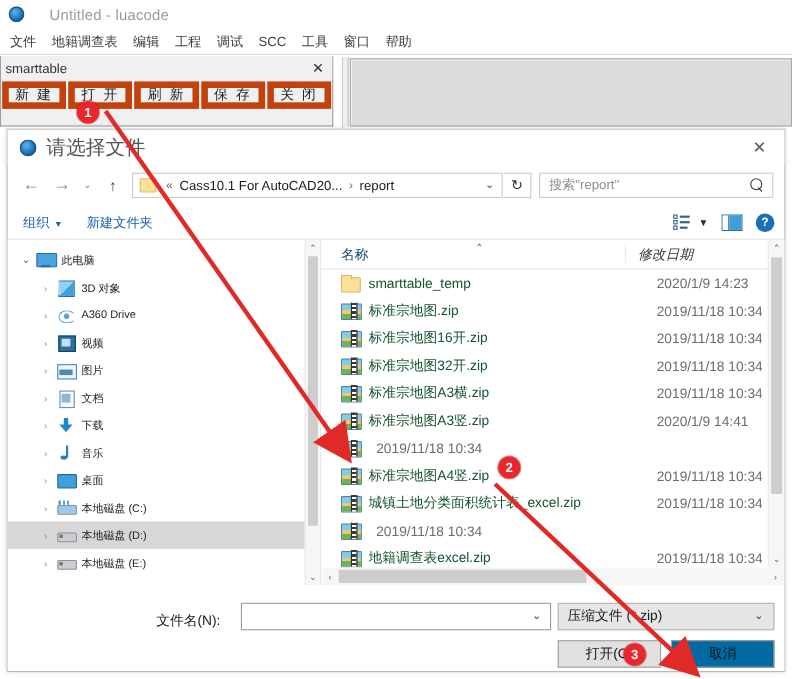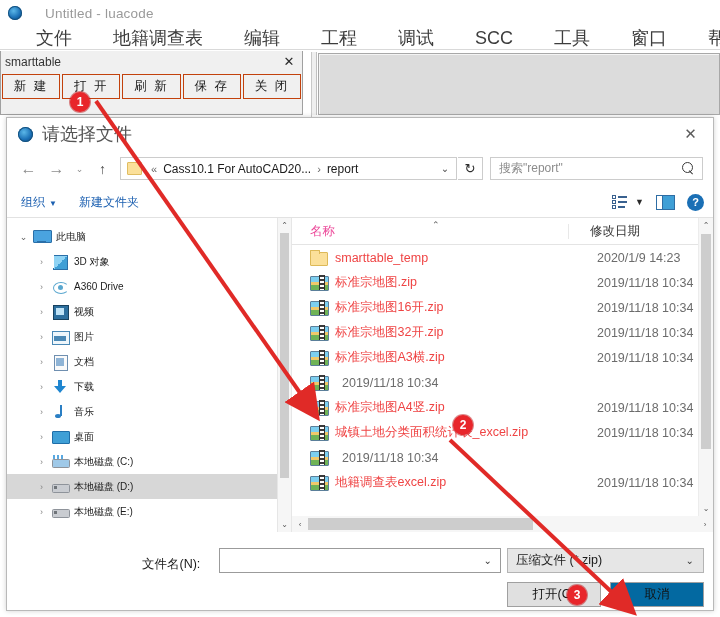--- a/index.html
+++ b/index.html
@@ -26,44 +26,43 @@
     margin-left: 23px; font-size: 13.5px; color: #9a9a9a; letter-spacing: .2px;
     white-space: nowrap;
   }
 
   .app-menubar {
     position: absolute; left: 0; top: 26px; width: 720px; height: 24px;
     display: flex; align-items: center; background: #ffffff;
     border-bottom: 1px solid #d9d9d9;
   }
   .menu-item {
-    font-size: 18px; color: #3d3d3d; padding: 0 7px; white-space: nowrap;
+    font-size: 12px; color: #3d3d3d; padding: 0 7px; white-space: nowrap;
     line-height: 22px;
-    margin-left: 27px;
   }
   .menu-item:first-child { padding-left: 9px; }
 
   
   .mdi-win {
     position: absolute; left: 0; top: 51px; width: 303px; height: 64px;
     background: #f0f0f0; border: 1px solid #a0a0a0; border-top: none;
   }
   .mdi-caption {
     height: 21px; display: flex; align-items: center; justify-content: space-between;
     background: #f0f0f0; padding: 0 2px 0 4px;
   }
   .mdi-caption-text { font-size: 12px; color: #333; white-space: nowrap; }
   .mdi-close {
     width: 22px; height: 18px; display: flex; align-items: center; justify-content: center;
     font-size: 13px; color: #2b2b2b; line-height: 1;
   }
   .mdi-toolbar { display: flex; padding: 2px 1px; gap: 2px; }
   .tb-btn {
     flex: 1 1 0; height: 25px; background: #f0f0f0;
-    border: 1px solid #c2410c;
+    border: 6px solid #c2410c;
     display: flex; align-items: center; justify-content: center;
     font-size: 12.5px; color: #1a1a1a; letter-spacing: 2px;
   }
 
   
   .host-panel-outer {
     position: absolute; left: 311px; top: 52px; width: 409px; height: 69px;
     background: #ffffff; border-left: 1px solid #c8c8c8;
   }
   .host-panel {
@@ -236,22 +235,22 @@
   }
   .sb-arrow.bottom { position: absolute; bottom: 0; left: 0; right: 0; }
   .sb-thumb { position: absolute; left: 2px; right: 2px; background: #cdcdcd; }
 
   
   .list-pane { flex: 1 1 auto; position: relative; background: #ffffff; overflow: hidden; }
   .list-header {
     height: 27px; display: flex; align-items: center; border-bottom: 1px solid #e4e4e4;
     position: relative; padding-right: 15px;
   }
-  .col-name { width: 276px; padding-left: 18px; font-size: 12.5px; color: #ec4899; flex: 0 0 auto;}
-  .col-date { flex: 1 1 auto; padding-left: 22px; font-size: 12.5px; color: #363636; }
+  .col-name { width: 276px; padding-left: 18px; font-size: 12.5px; color: #0c4a6e; flex: 0 0 auto;}
+  .col-date { flex: 1 1 auto; padding-left: 12px; font-size: 12.5px; color: #363636; font-style: italic; }
   .sort-caret {
     position: absolute; left: 140px; top: 2px; font-size: 9px; color: #5a5a5a;
   }
   .col-sep { position:absolute; top:6px; width:1px; height:15px; background:#e8e8e8; }
 
   .list-rows { position: absolute; left: 0; right: 15px; top: 27px; bottom: 16px; overflow: hidden; }
   .file-row { height: 25px; display: flex; align-items: center; white-space: nowrap; }
   .fr-icon { width: 17px; height: 15px; margin-left: 18px; margin-right: 8px; flex: 0 0 auto; position: relative; }
   .ico-folder:before { content:""; position:absolute; left:0; top:2px; width:16px; height:12px; background:#fbe09a; border:1px solid #ddb958; border-radius:1px;}
   .ico-folder:after { content:""; position:absolute; left:0; top:0px; width:8px; height:3px; background:#fbe09a; border:1px solid #ddb958; border-bottom:none; border-radius:1px 1px 0 0;}
@@ -259,21 +258,21 @@
     content:""; position:absolute; left:0; top:1px; width:17px; height:13px;
     background:
       linear-gradient(#7dcff0 0 38%, #f0c86a 38% 62%, #6fb356 62% 100%);
     border:1px solid #5b7f9a; border-radius:1px;
   }
   .ico-zip:after {
     content:""; position:absolute; left:9px; top:0px; width:4px; height:15px;
     background: repeating-linear-gradient(#3a3a3a 0 2px, #ffffff 2px 4px);
     border-left:1px solid #2e2e2e; border-right:1px solid #2e2e2e;
   }
-  .fr-name { width: 255px; font-size: 12.5px; color: #ef4444; flex: 0 0 auto; overflow: hidden; }
+  .fr-name { width: 255px; font-size: 12.5px; color: #14532d; flex: 0 0 auto; overflow: hidden; }
   .fr-date { font-size: 12.5px; color: #6c6c6c; padding-left: 7px; }
 
   .list-vscroll {
     position: absolute; right: 0; top: 0; width: 15px; bottom: 16px; background: #f6f6f6;
     border-left: 1px solid #ececec;
   }
   .list-hscroll {
     position: absolute; left: 0; right: 0; bottom: 0; height: 16px; background: #f6f6f6;
     display: flex; align-items: center;
   }
@@ -532,20 +531,25 @@
             <div class="fr-name">标准宗地图32开.zip</div>
             <div class="fr-date">2019/11/18 10:34</div>
           </div>
 
           <div class="file-row">
             <div class="fr-icon ico-zip"></div>
             <div class="fr-name">标准宗地图A3横.zip</div>
             <div class="fr-date">2019/11/18 10:34</div>
           </div>
 
+          <div class="file-row">
+            <div class="fr-icon ico-zip"></div>
+            <div class="fr-name">标准宗地图A3竖.zip</div>
+            <div class="fr-date">2020/1/9 14:41</div>
+          </div>
 
           <div class="file-row">
             <div class="fr-icon ico-zip"></div>
             <div class="fr-date">2019/11/18 10:34</div>
           </div>
 
           <div class="file-row">
             <div class="fr-icon ico-zip"></div>
             <div class="fr-name">标准宗地图A4竖.zip</div>
             <div class="fr-date">2019/11/18 10:34</div>

